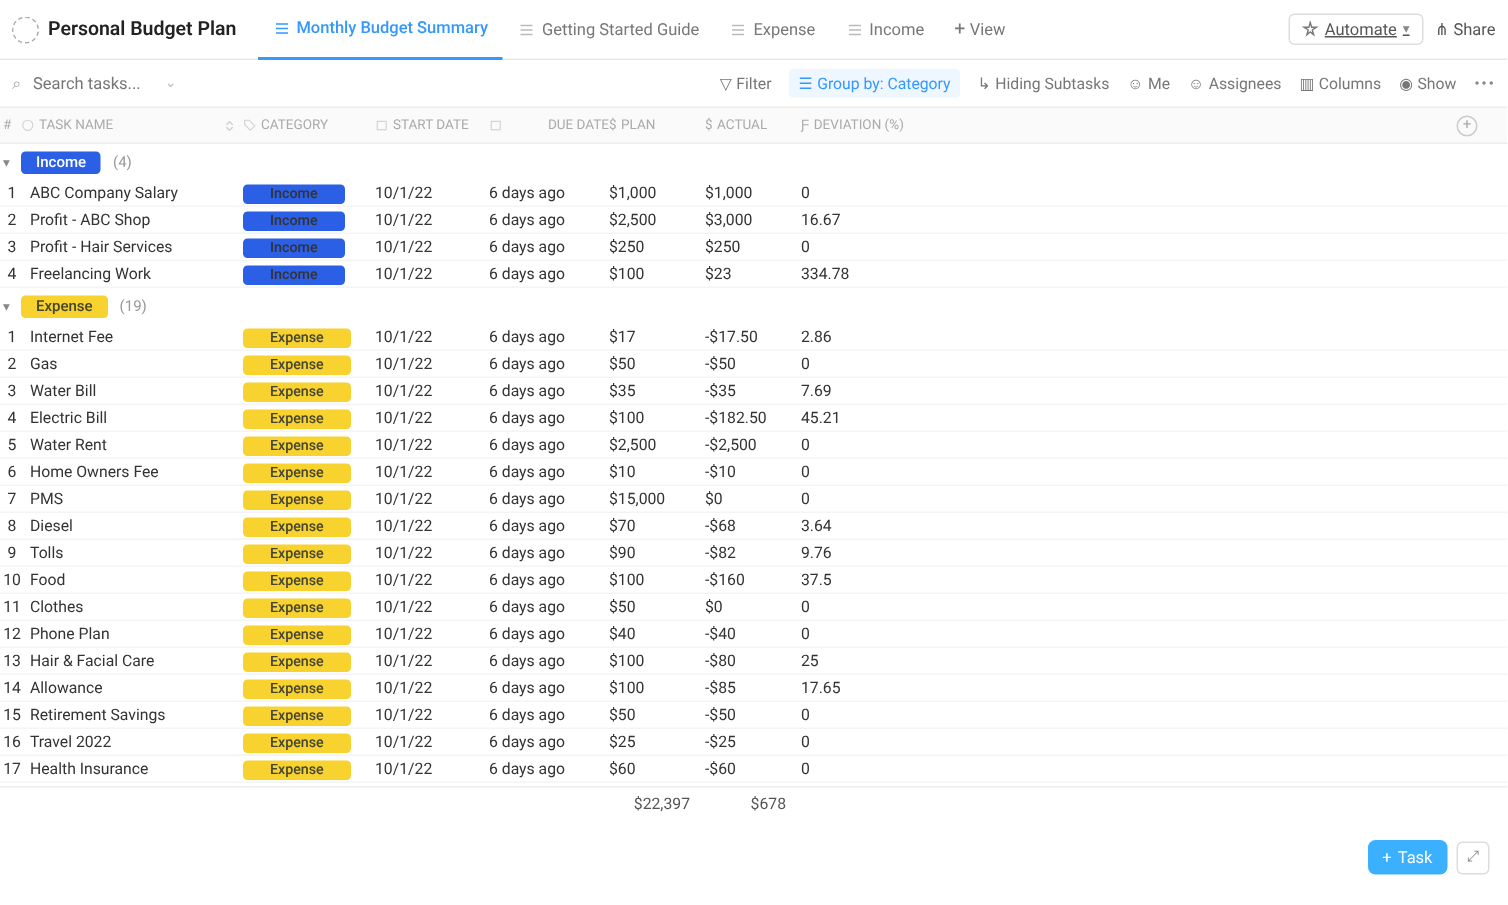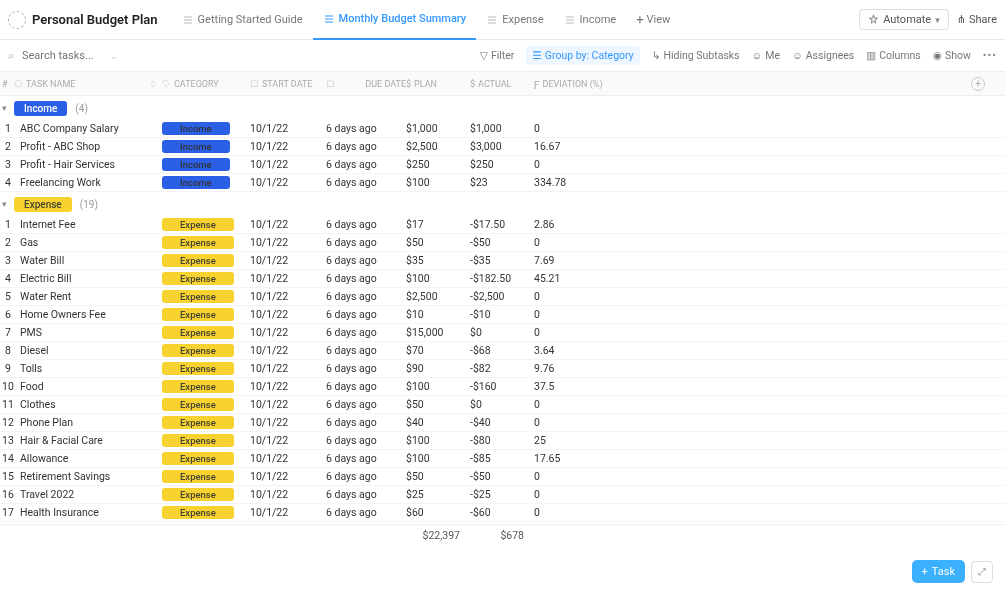--- a/index.html
+++ b/index.html
@@ -7,21 +7,21 @@
   .topbar { display: flex; align-items: center; height: 40px; border-bottom: 1px solid #e8e8e8; padding: 0 8px; }
   .app-icon { width: 18px; height: 18px; border: 1.5px dashed #aaa; border-radius: 50%; margin-right: 6px; }
   .app-title { font-weight: 600; font-size: 13px; color: #222; margin-right: 14px; }
   .tabs { display: flex; align-items: center; flex: 1; }
   .tab { display: flex; align-items: center; padding: 0 10px; height: 40px; color: #777; font-size: 11px; cursor: pointer; }
   .tab.active { color: #3498ff; border-bottom: 2px solid #3498ff; font-weight: 500; }
   .tab .ticon { width: 12px; height: 12px; margin-right: 4px; opacity: 0.5; }
   .tab.active .ticon { opacity: 1; }
   .tab .plus { margin-right: 3px; font-size: 13px; color: #777; }
   .right-actions { display: flex; align-items: center; gap: 8px; }
-  .btn-outline { display: flex; align-items: center; border: 1px solid #ddd; border-radius: 4px; padding: 3px 8px; font-size: 11px; color: #555; cursor: pointer; gap: 4px; }
+  .btn-outline { display: flex; align-items: center; border: 1px solid #ddd; border-radius: 4px; padding: 3px 8px; font-size: 11px; color: #555; cursor: pointer; gap: 4px; text-decoration: underline; }
   .chev { font-size: 9px; color: #888; }
   .share { display: flex; align-items: center; color: #555; font-size: 11px; cursor: pointer; gap: 3px; }
 
   .toolbar { display: flex; align-items: center; height: 32px; border-bottom: 1px solid #eee; padding: 0 8px; }
   .search-wrap { display: flex; align-items: center; flex: 0 0 130px; position: relative; }
   .search-icon { position: absolute; left: 0; color: #aaa; font-size: 11px; }
   .search-input { border: none; outline: none; padding-left: 14px; font-size: 11px; color: #888; width: 110px; }
   .search-chev { color: #bbb; font-size: 9px; margin-left: -8px; }
   .tool-right { margin-left: auto; display: flex; align-items: center; gap: 12px; }
   .tool-item { display: flex; align-items: center; gap: 3px; color: #777; font-size: 10.5px; cursor: pointer; }
@@ -68,31 +68,31 @@
 
   .ticon-svg { fill: currentColor; }
 </style>
 </head>
 <body>
 
 <div class="topbar">
   <div class="app-icon"></div>
   <div class="app-title">Personal Budget Plan</div>
   <div class="tabs" id="tabs">
+      <div class="tab active">
+        <svg class="ticon ticon-svg" viewBox="0 0 24 24">
+          <path d="M4 6h16M4 12h16M4 18h16" stroke="currentColor" stroke-width="2"></path>
+        </svg>
+        <span>Monthly Budget Summary</span>
+      </div>
       <div class="tab">
         <svg class="ticon ticon-svg" viewBox="0 0 24 24">
           <path d="M4 6h16M4 12h16M4 18h16" stroke="currentColor" stroke-width="2"></path>
         </svg>
         <span>Getting Started Guide</span>
-      </div>
-      <div class="tab active">
-        <svg class="ticon ticon-svg" viewBox="0 0 24 24">
-          <path d="M4 6h16M4 12h16M4 18h16" stroke="currentColor" stroke-width="2"></path>
-        </svg>
-        <span>Monthly Budget Summary</span>
       </div>
       <div class="tab">
         <svg class="ticon ticon-svg" viewBox="0 0 24 24">
           <path d="M4 6h16M4 12h16M4 18h16" stroke="currentColor" stroke-width="2"></path>
         </svg>
         <span>Expense</span>
       </div>
       <div class="tab">
         <svg class="ticon ticon-svg" viewBox="0 0 24 24">
           <path d="M4 6h16M4 12h16M4 18h16" stroke="currentColor" stroke-width="2"></path>

